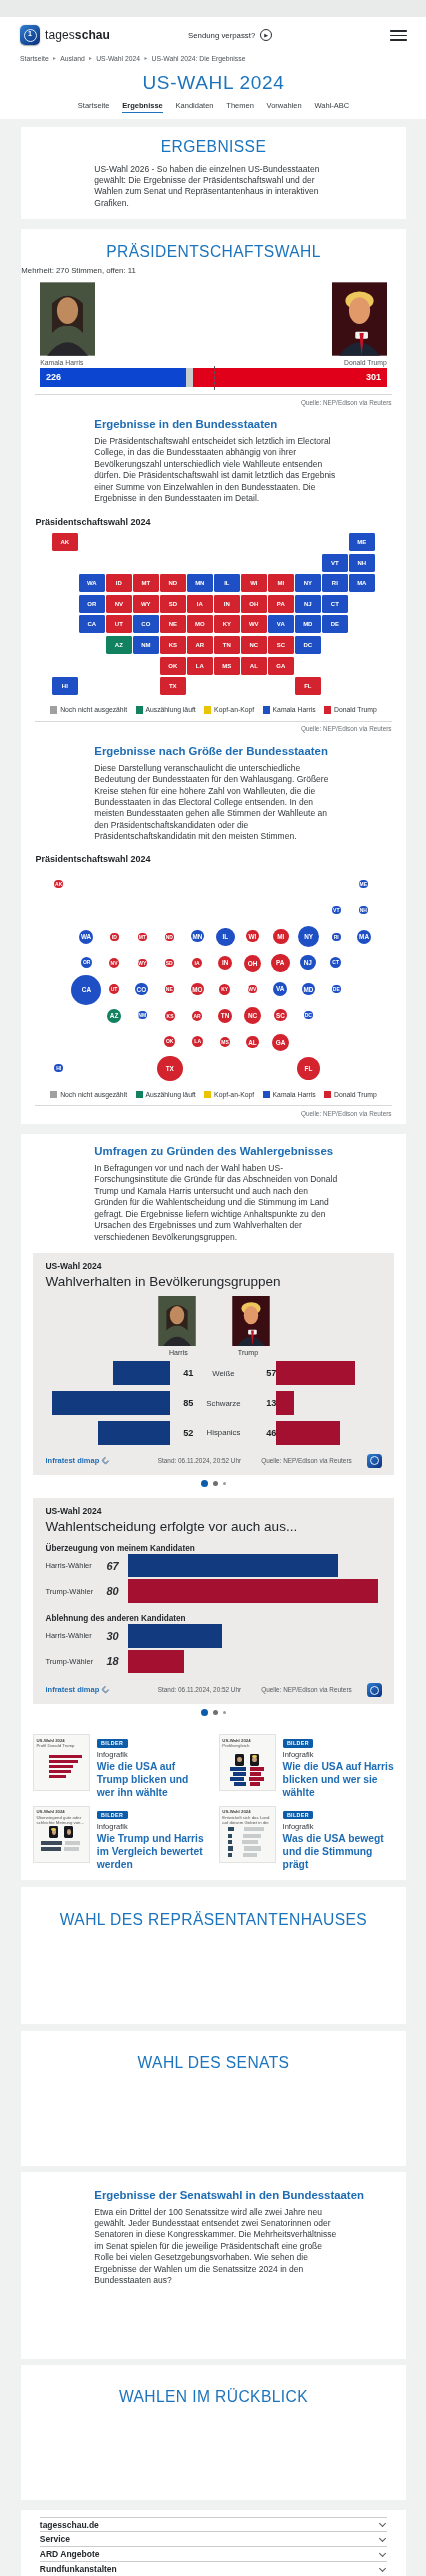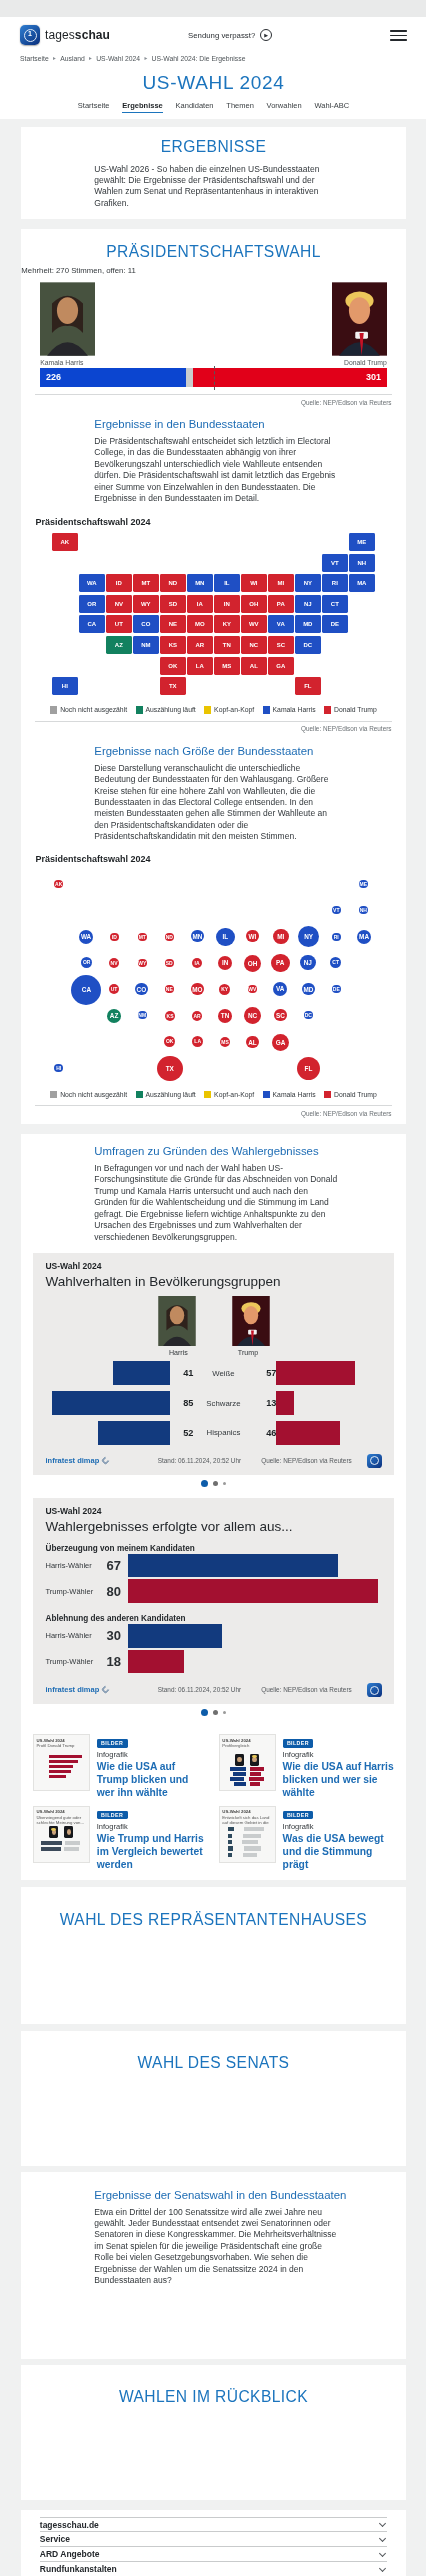--- a/index.html
+++ b/index.html
@@ -27,21 +27,21 @@
   .title-block h1 { text-align:center; color:#1b74bd; font-size:19px; font-weight:400; letter-spacing:0.7px; }
   .tabs { display:flex; justify-content:center; gap:12.8px; padding:7.1px 0 5.7px 0; font-size:7.5px; color:#3c4144; }
   .tab { cursor:pointer; padding-bottom:2.1px; }
   .tab.active { font-weight:bold; border-bottom:1.4px solid #1b74bd; color:#1d2124; }
 
   
   .card { background:#fff; margin:0 21.3px; position:relative; }
   .gap12 { height:8.5px; } .gap14 { height:10px; } .gap10 { height:7.1px; } .gap9 { height:6.4px; }
   .display-h { text-align:center; color:#1b74bd; font-size:15.6px; font-weight:400; letter-spacing:0.4px; }
   .prose { font-size:8.5px; line-height:11.4px; color:#33383c; width:245px; margin-left:73px; }
-  .sec-h { color:#1d6cb4; font-size:11.4px; font-weight:normal; margin-left:73px; }
+  .sec-h { color:#1d6cb4; font-size:11.4px; font-weight:bold; margin-left:73px; }
   .chart-label { font-size:9px; font-weight:bold; color:#1d2124; margin-left:14.2px; }
   .src-row { border-top:0.7px solid #d7d9da; margin:7.1px 14.2px 0 14.2px; padding-top:3.6px; text-align:right; font-size:6.4px; color:#6a7074; }
 
   .cardA { padding:11.4px 0 10px 0; }
   .cardA .prose { margin-top:7.1px; }
 
   
   .cardB { padding:14.2px 0 7.1px 0; }
   .maj-note { font-size:7.8px; color:#33383c; margin-top:5px; }
   .cand-row { display:flex; justify-content:space-between; padding:0 19px; margin-top:7.1px; }
@@ -82,21 +82,21 @@
   .mini-ts::before { content:""; position:absolute; left:2.8px; top:2.8px; width:7.1px; height:7.1px; border:1.1px solid #e6eef8; border-radius:50%; }
   .dots { display:flex; justify-content:center; align-items:center; gap:5px; height:17px; }
   .dot { border-radius:50%; cursor:pointer; }
   .dot.d1 { width:7.1px; height:7.1px; background:#0d5ca9; }
   .dot.d2 { width:5px; height:5px; background:#6f6f6f; }
   .dot.d3 { width:3.2px; height:3.2px; background:#9a9a9a; }
 
   .rg-group { font-size:8.2px; font-weight:bold; color:#24282c; margin-top:10px; }
   .rg-row { display:flex; align-items:center; height:25.6px; }
   .rg-lbl { width:61px; font-size:7.5px; color:#33383c; }
-  .rg-num { width:21.3px; font-size:13px; font-weight:bold; }
+  .rg-num { width:21.3px; font-size:11px; font-weight:bold;font-style:italic; }
   .rg-bar { height:23.5px; }
 
   
   .teasers { display:grid; grid-template-columns:1fr 1fr; gap:5.7px 10px; margin:12.8px 11.4px 0 11.4px; }
   .teaser { display:flex; gap:7.1px; cursor:pointer; }
   .thumb { width:57px; height:57px; background:#f7f7f6; border:0.7px solid #e2e2e0; flex-shrink:0; padding:2.8px; overflow:hidden; }
   .thumb .tk { font-size:4.3px; font-weight:bold; color:#444; line-height:5px; }
   .thumb .tt { font-size:4.3px; color:#555; line-height:5px; margin-top:0.7px; height:10px; overflow:hidden; }
   .mini-bar { height:3.6px; margin-top:1.4px; }
   .t-body { padding-top:1.4px; }
@@ -436,21 +436,21 @@
       </div>
     </div>
     <div class="dots">
       <span class="dot d1"></span>
       <span class="dot d2"></span>
       <span class="dot d3"></span>
     </div>
 
     <div class="chart-card" style="margin-top:5.7px;">
       <div class="cc-kicker">US-Wahl 2024</div>
-      <div class="cc-title">Wahlergebnisses erfolgte vor allem aus...</div>
+      <div class="cc-title">Wahlentscheidung erfolgte vor auch aus...</div>
       <div id="rg-rows">
           <div class="rg-group">Überzeugung von meinem Kandidaten</div>
           <div class="rg-row">
             <div class="rg-lbl">Harris-Wähler</div>
             <div class="rg-num">67</div>
             <div class="rg-bar" style="width: 210px; background: rgb(18, 58, 126);"></div>
           </div>
           <div class="rg-row">
             <div class="rg-lbl">Trump-Wähler</div>
             <div class="rg-num">80</div>

